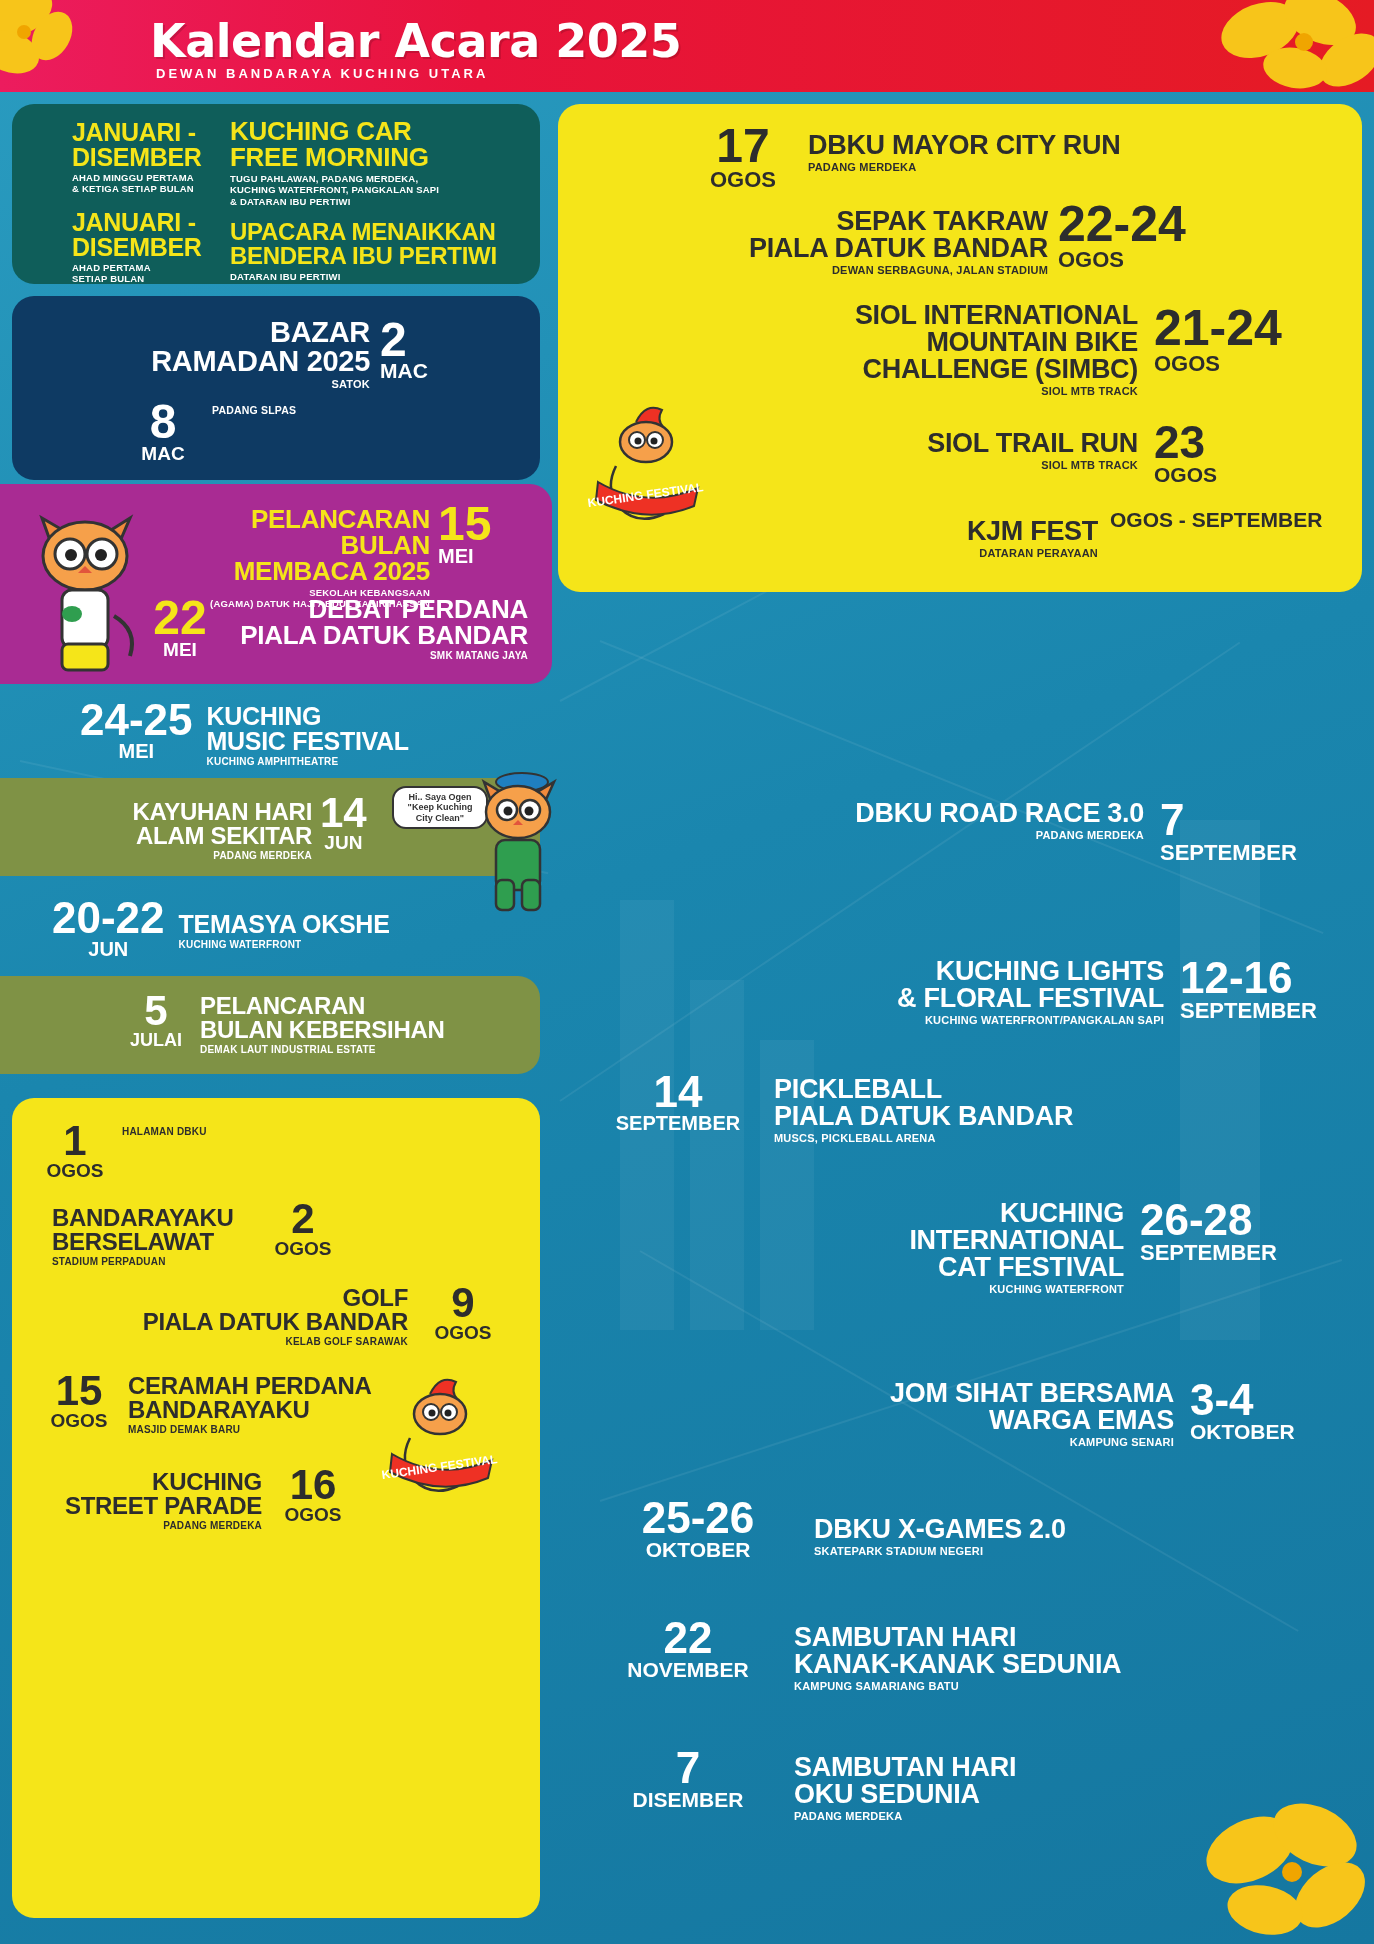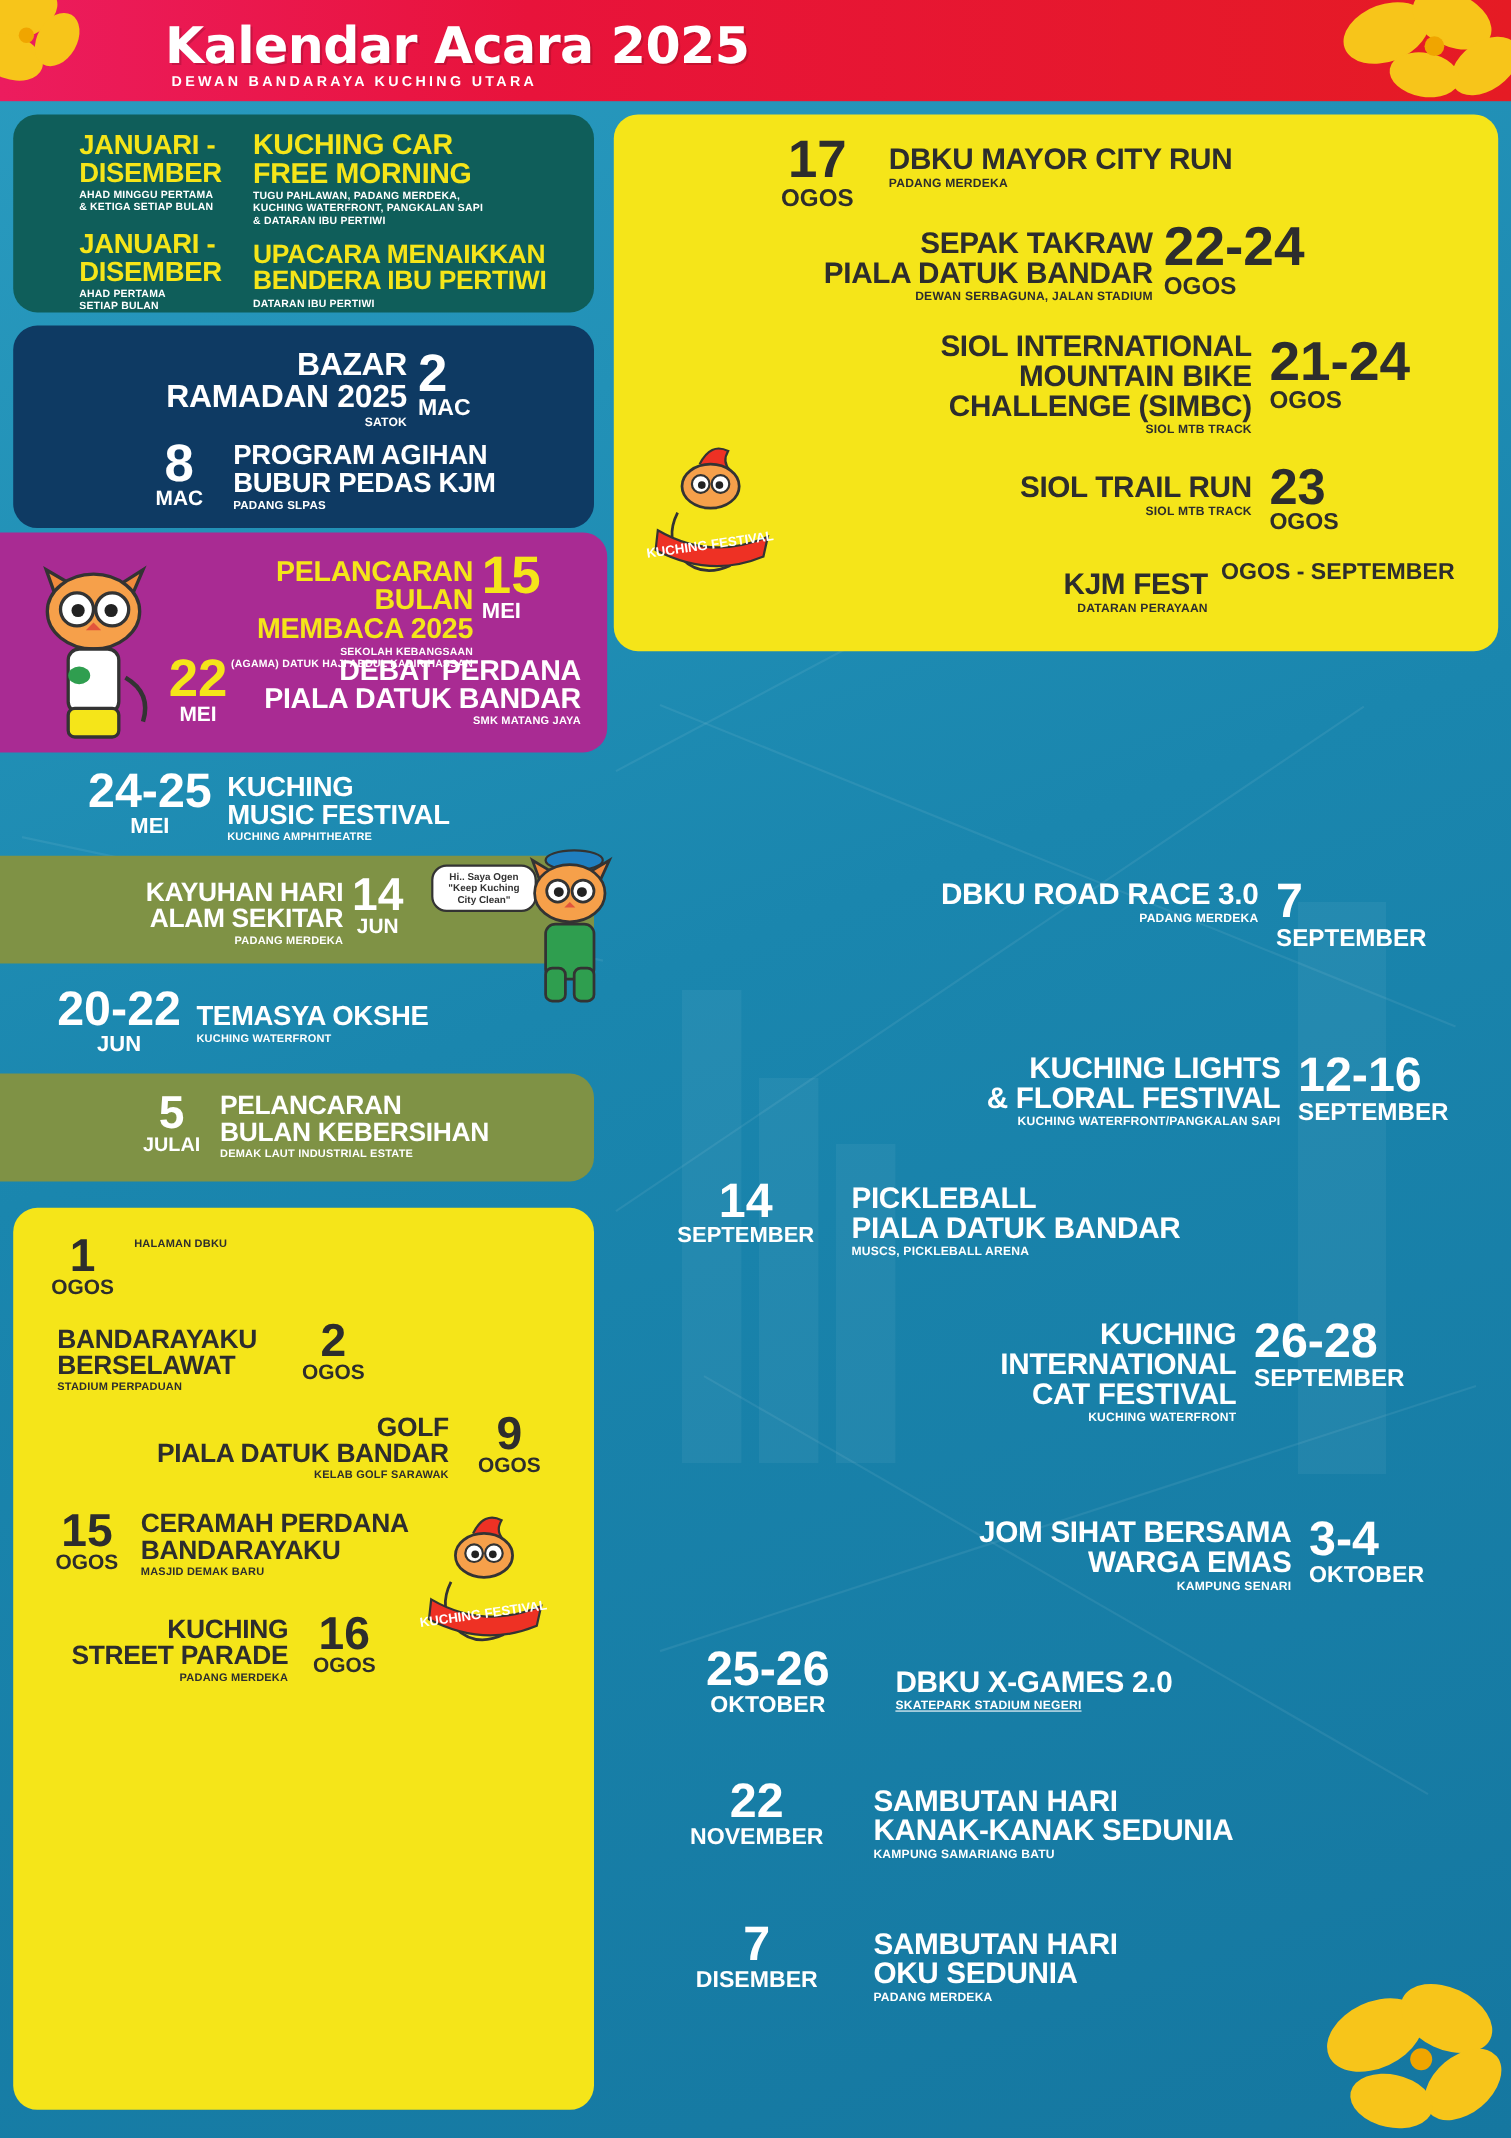--- a/index.html
+++ b/index.html
@@ -165,22 +165,20 @@
   </div>
   <div style="position:absolute; left:368px; top:22px;">
     <div class="white ev-num" style="font-size:48px;">2</div>
     <div class="white ev-mon" style="font-size:21px; margin-top:-2px;">MAC</div>
   </div>
   <div style="position:absolute; left:116px; top:104px; text-align:center; width:70px;">
     <div class="white ev-num" style="font-size:48px;">8</div>
     <div class="white ev-mon" style="font-size:19px;">MAC</div>
   </div>
   <div style="position:absolute; left:200px; top:106px; width:310px;">
-    <div class="white ev-title" style="font-size:25px; white-space:pre-line;">PROGRAM AGIHAN
-BUBUR PEDAS KJM</div>
     <div class="white ev-sub" style="font-size:10.5px; margin-top:2px;">PADANG SLPAS</div>
   </div>
 </div>
 
 <div class="panel" id="panelC">
 
   <svg class="mascot" style="left:18px; top:14px;" width="140" height="180" viewBox="0 0 140 180">
     <g>
       <path d="M34 48 L24 20 L48 34 Z" fill="#f08a3c" stroke="#333" stroke-width="3"></path>
       <path d="M100 48 L112 20 L90 34 Z" fill="#f08a3c" stroke="#333" stroke-width="3"></path>
@@ -488,21 +486,21 @@
 </div>
 
 <div style="position:absolute; left:598px; top:1498px; width:760px;">
   <div style="display:flex; align-items:flex-start;">
     <div style="text-align:center; width:200px; margin-right:16px;">
       <div class="white ev-num" style="font-size:44px;">25-26</div>
       <div class="white ev-mon" style="font-size:21px;">OKTOBER</div>
     </div>
     <div style="padding-top:18px;">
       <div class="white ev-title" style="font-size:27px;">DBKU X-GAMES 2.0</div>
-      <div class="white ev-sub" style="font-size:11px; margin-top:2px;text-decoration:underline;">SKATEPARK STADIUM NEGERI</div>
+      <div class="white ev-sub" style="font-size:11px; margin-top:2px;">SKATEPARK STADIUM NEGERI</div>
     </div>
   </div>
 </div>
 
 <div style="position:absolute; left:598px; top:1618px; width:760px;">
   <div style="display:flex; align-items:flex-start;">
     <div style="text-align:center; width:180px; margin-right:16px;">
       <div class="white ev-num" style="font-size:44px;">22</div>
       <div class="white ev-mon" style="font-size:21px;">NOVEMBER</div>
     </div>

